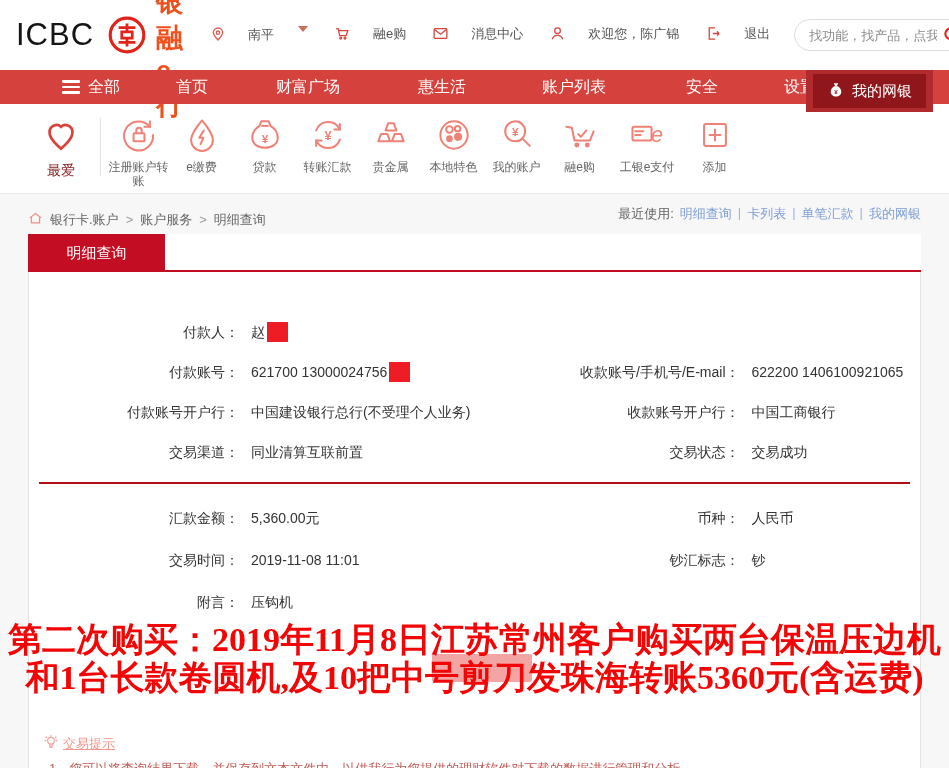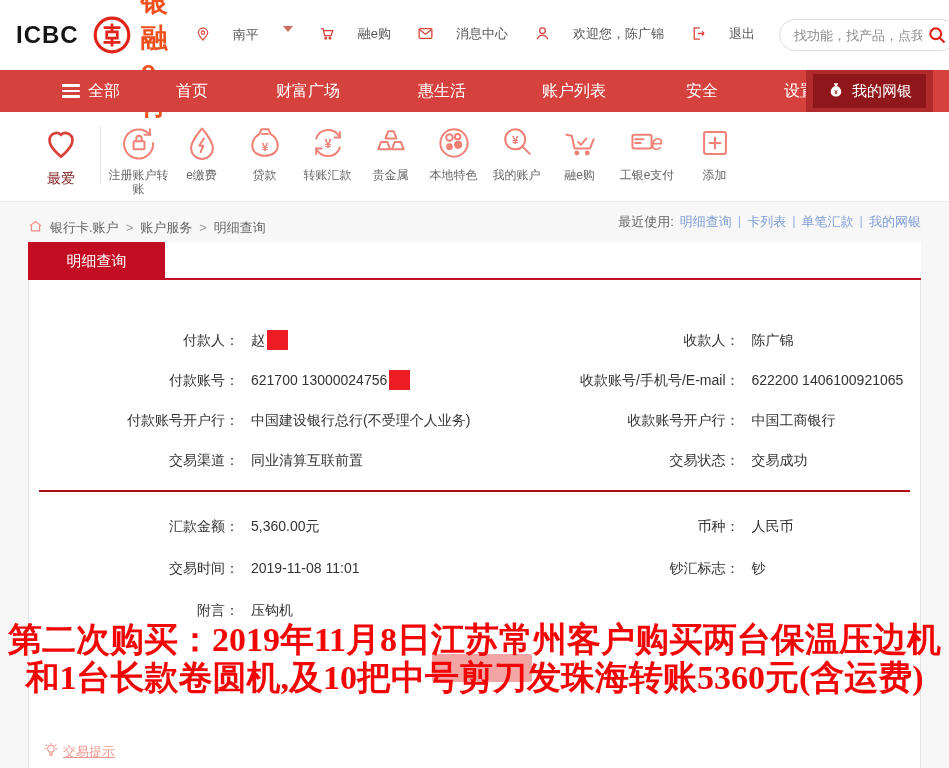--- a/index.html
+++ b/index.html
@@ -3,31 +3,31 @@
 <meta charset="utf-8">
 <style>
   * { margin:0; padding:0; box-sizing:border-box; }
   html,body { width:949px; height:768px; }
   body {
     font-family:"Liberation Sans","DejaVu Sans",sans-serif;
     background:#f7f7f7; position:relative; overflow:hidden; color:#333;
   }
   
   .topbar { height:70px; background:#fff; display:flex; align-items:center; padding:0 16px; }
-  .logo-icbc { font-size:24px; font-weight:bold; color:#151515; letter-spacing:1px; }
+  .logo-icbc { font-size:31px; font-weight:normal; color:#151515; letter-spacing:1px; }
   .emblem { margin:0 8px 0 12px; display:flex; }
   .brand { font-size:27px; font-weight:bold; color:#ef4f1a; letter-spacing:1px; }
   .hitem { display:flex; align-items:flex-start; gap:22px; font-size:13px; color:#555; margin-left:26px; white-space:nowrap; cursor:pointer; }
   .caret { width:0; height:0; border-left:5px solid transparent; border-right:5px solid transparent; border-top:6px solid #cc6b60; margin-left:2px; }
   .search-wrap { margin-left:24px; position:relative; }
   .search-input { width:178px; height:32px; border:1px solid #ddd; border-radius:16px; padding:0 34px 0 14px; font-size:13px; color:#555; outline:none; font-family:inherit; background:#fff; }
   .search-input::placeholder { color:#8a8a8a; }
   .search-ico { position:absolute; right:10px; top:6px; }
   
-  .navbar { height:42px; background:#d5413d; display:flex; align-items:center; color:#fff; font-size:16px; position:relative; padding-left:62px; }
+  .navbar { height:34px; background:#d5413d; display:flex; align-items:center; color:#fff; font-size:16px; position:relative; padding-left:62px; }
   .nav-item { margin-right:0; cursor:pointer; }
   .nav-all { display:flex; align-items:center; gap:8px; }
   .burger { display:inline-flex; flex-direction:column; gap:3px; }
   .burger i { width:18px; height:2.5px; background:#fff; border-radius:1px; }
   .nav-sp1{margin-left:56px}.nav-sp2{margin-left:68px}.nav-sp3{margin-left:78px}
   .nav-sp4{margin-left:76px}.nav-sp5{margin-left:80px}.nav-sp6{margin-left:66px}
   .mybank { position:absolute; right:16px; top:0; height:42px; background:#b12a2e; display:flex; align-items:center; padding:0 7px; }
   .mybank-in { background:#8f161b; height:34px; display:flex; align-items:center; gap:7px; padding:0 14px; color:#fff; font-size:15px; }
   
   .quickbar { background:#fff; height:90px; display:flex; align-items:flex-start; padding:11px 0 0 24px; border-bottom:1px solid #e9e9e9; }
@@ -332,24 +332,20 @@
   <div class="panel">
 
     <div class="drow">
       <span class="dhalf">
         <span class="dlabel">付款人：</span>
         <span class="dval">
             <span>赵</span>
             <span class="redact"></span>
           </span>
       </span>
-      <span class="dhalf right">
-        <span class="dlabel">收款人：</span>
-        <span class="dval">陈广锦</span>
-      </span>
     </div>
 
     <div class="drow">
       <span class="dhalf">
         <span class="dlabel">付款账号：</span>
         <span class="dval">
             <span>621700 13000024756</span>
             <span class="redact"></span>
           </span>
       </span>

